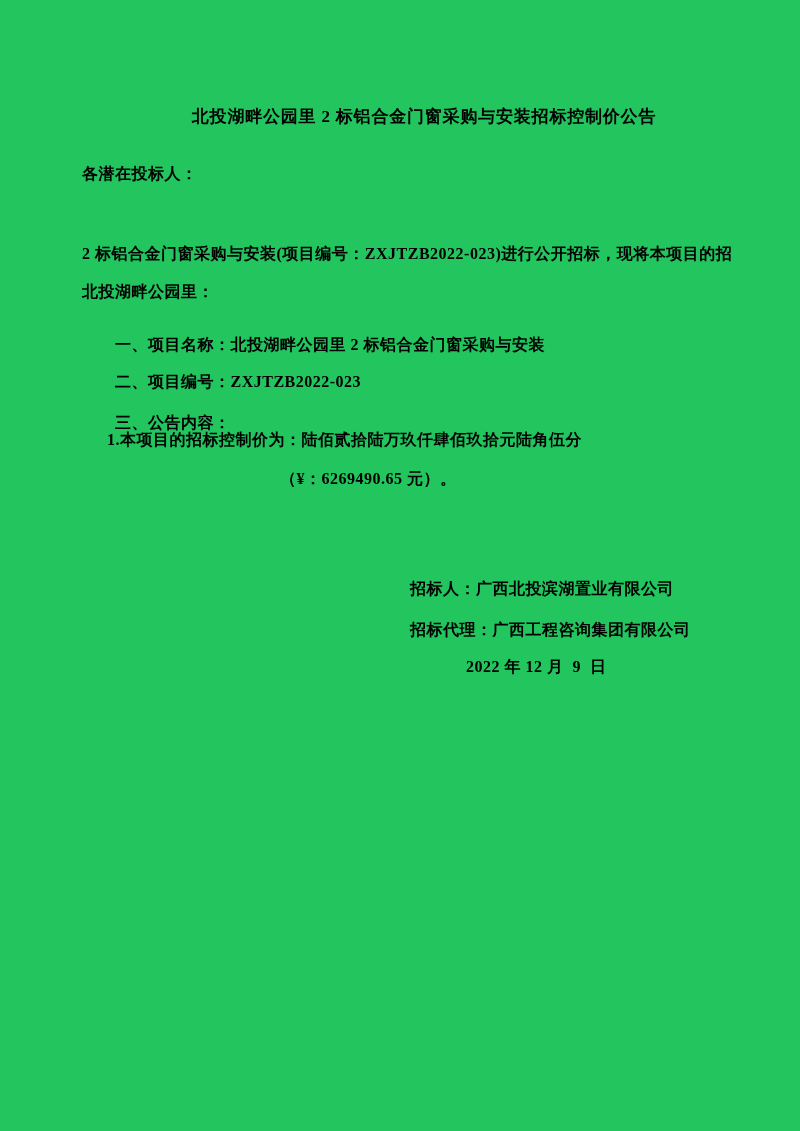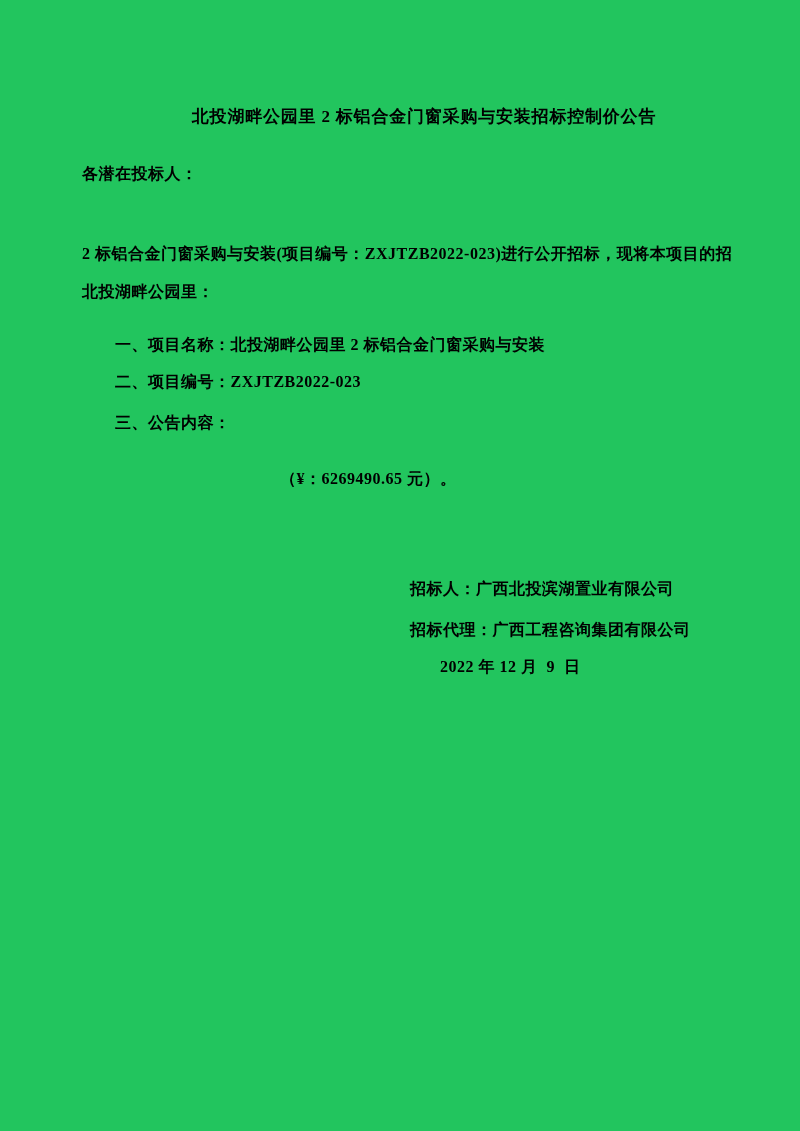--- a/index.html
+++ b/index.html
@@ -36,21 +36,21 @@
   .p1         { left: 114px; top: 206px; }
   .p2         { left: 82px;  top: 244px; }
   .p3         { left: 82px;  top: 282px; }
   .item1      { left: 115px; top: 318px; margin-top: 17px; }
   .item2      { left: 115px; top: 372px; }
   .item3      { left: 115px; top: 392px; margin-top: 21px; }
   .price      { left: 107px; top: 430px; }
   .price-num  { left: 280px; top: 469px; text-align: center; }
   .sig-bidder { left: 410px; top: 579px; }
   .sig-agent  { left: 410px; top: 620px; }
-  .sig-date   { left: 440px; top: 657px; }
+  .sig-date   { left: 466px; top: 657px; }
 </style>
 </head>
 <body>
 
 <div class="page">
 
   <div class="line doc-title" style="top:107px;">北投湖畔公园里 2 标铝合金门窗采购与安装招标控制价公告</div>
 
   <div class="line sal">各潜在投标人：</div>
 
@@ -58,20 +58,21 @@
   <div class="line p2">2 标铝合金门窗采购与安装(项目编号：ZXJTZB2022-023)进行公开招标，现将本项目的招</div>
 
   <div class="line p3">北投湖畔公园里：</div>
 
   <div class="line item1">一、项目名称：北投湖畔公园里 2 标铝合金门窗采购与安装</div>
 
   <div class="line item2">二、项目编号：ZXJTZB2022-023</div>
 
   <div class="line item3">三、公告内容：</div>
 
+  <div class="line price">1.本项目的招标控制价为：陆佰贰拾陆万玖仟肆佰玖拾元陆角伍分</div>
 
   <div class="line price-num">（¥：6269490.65 元）。</div>
 
   <div class="line sig-agent">招标代理：广西工程咨询集团有限公司</div>
 
   <div class="line sig-bidder">招标人：广西北投滨湖置业有限公司</div>
 
   <div class="line sig-date">2022 年 12 月  9  日</div>
 
 </div>

